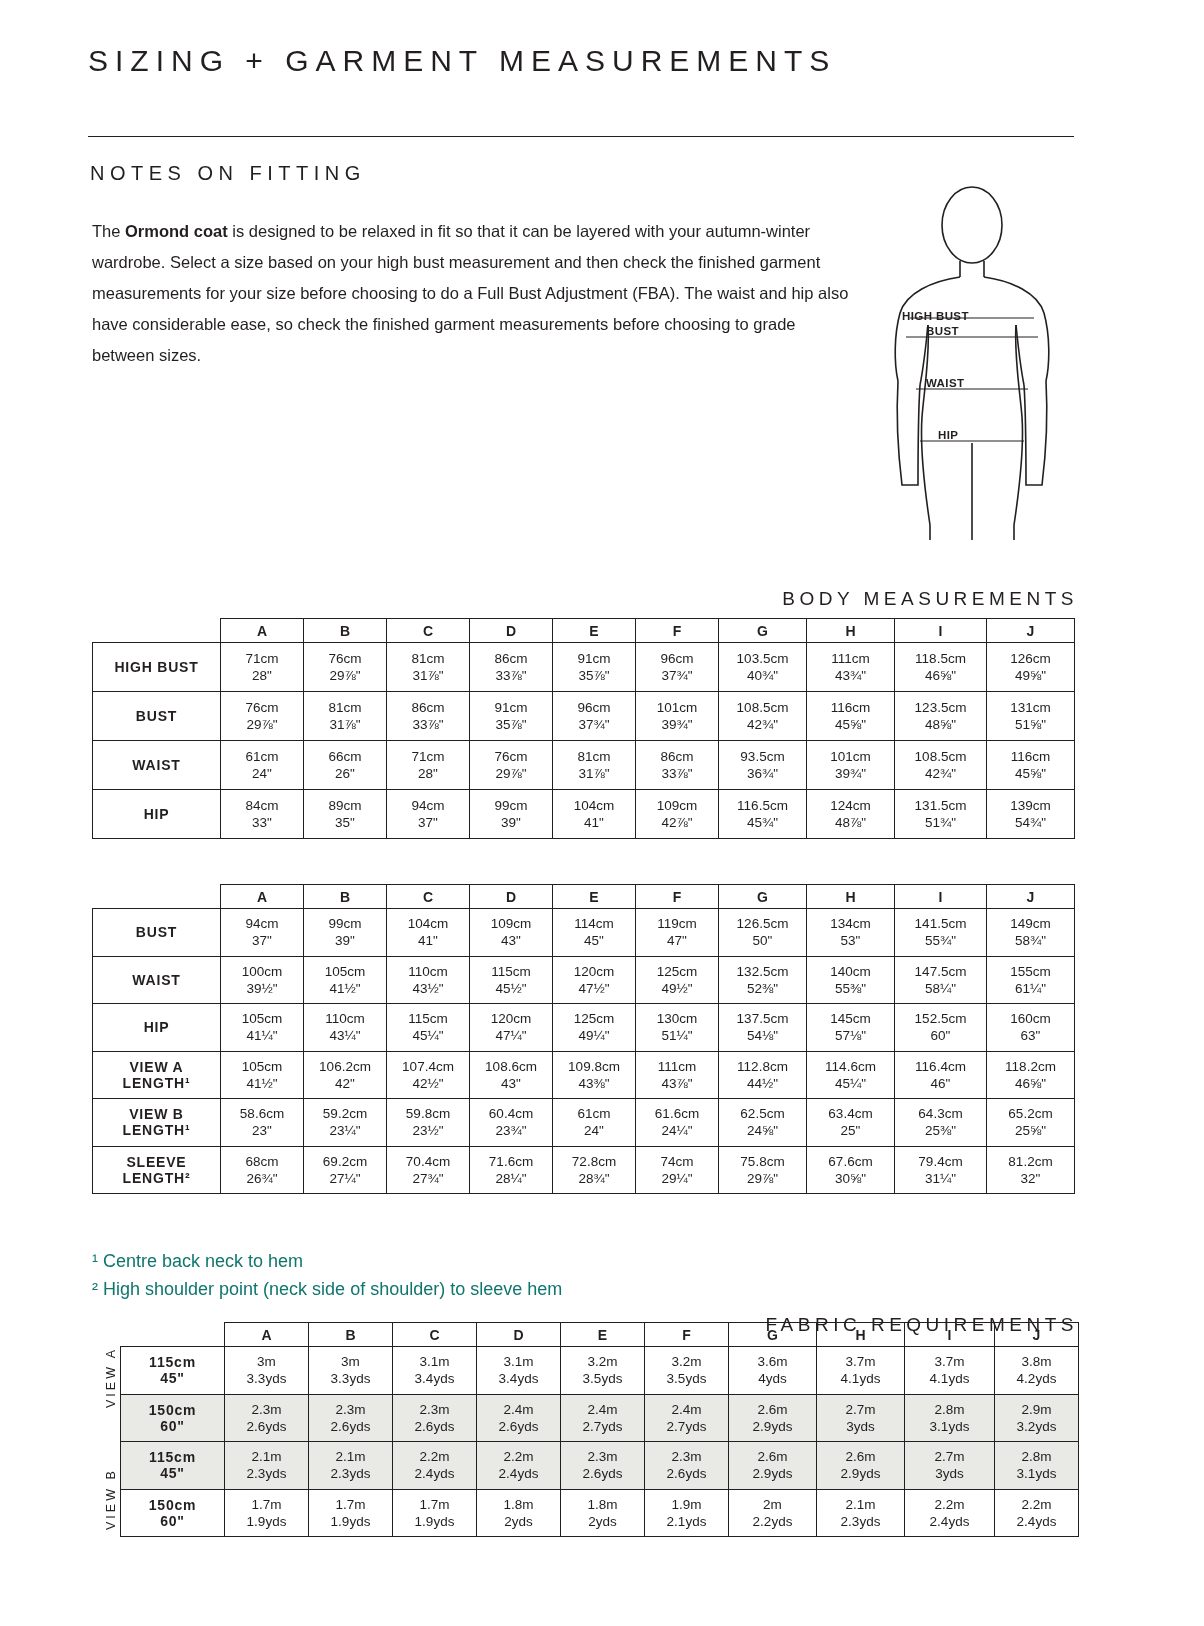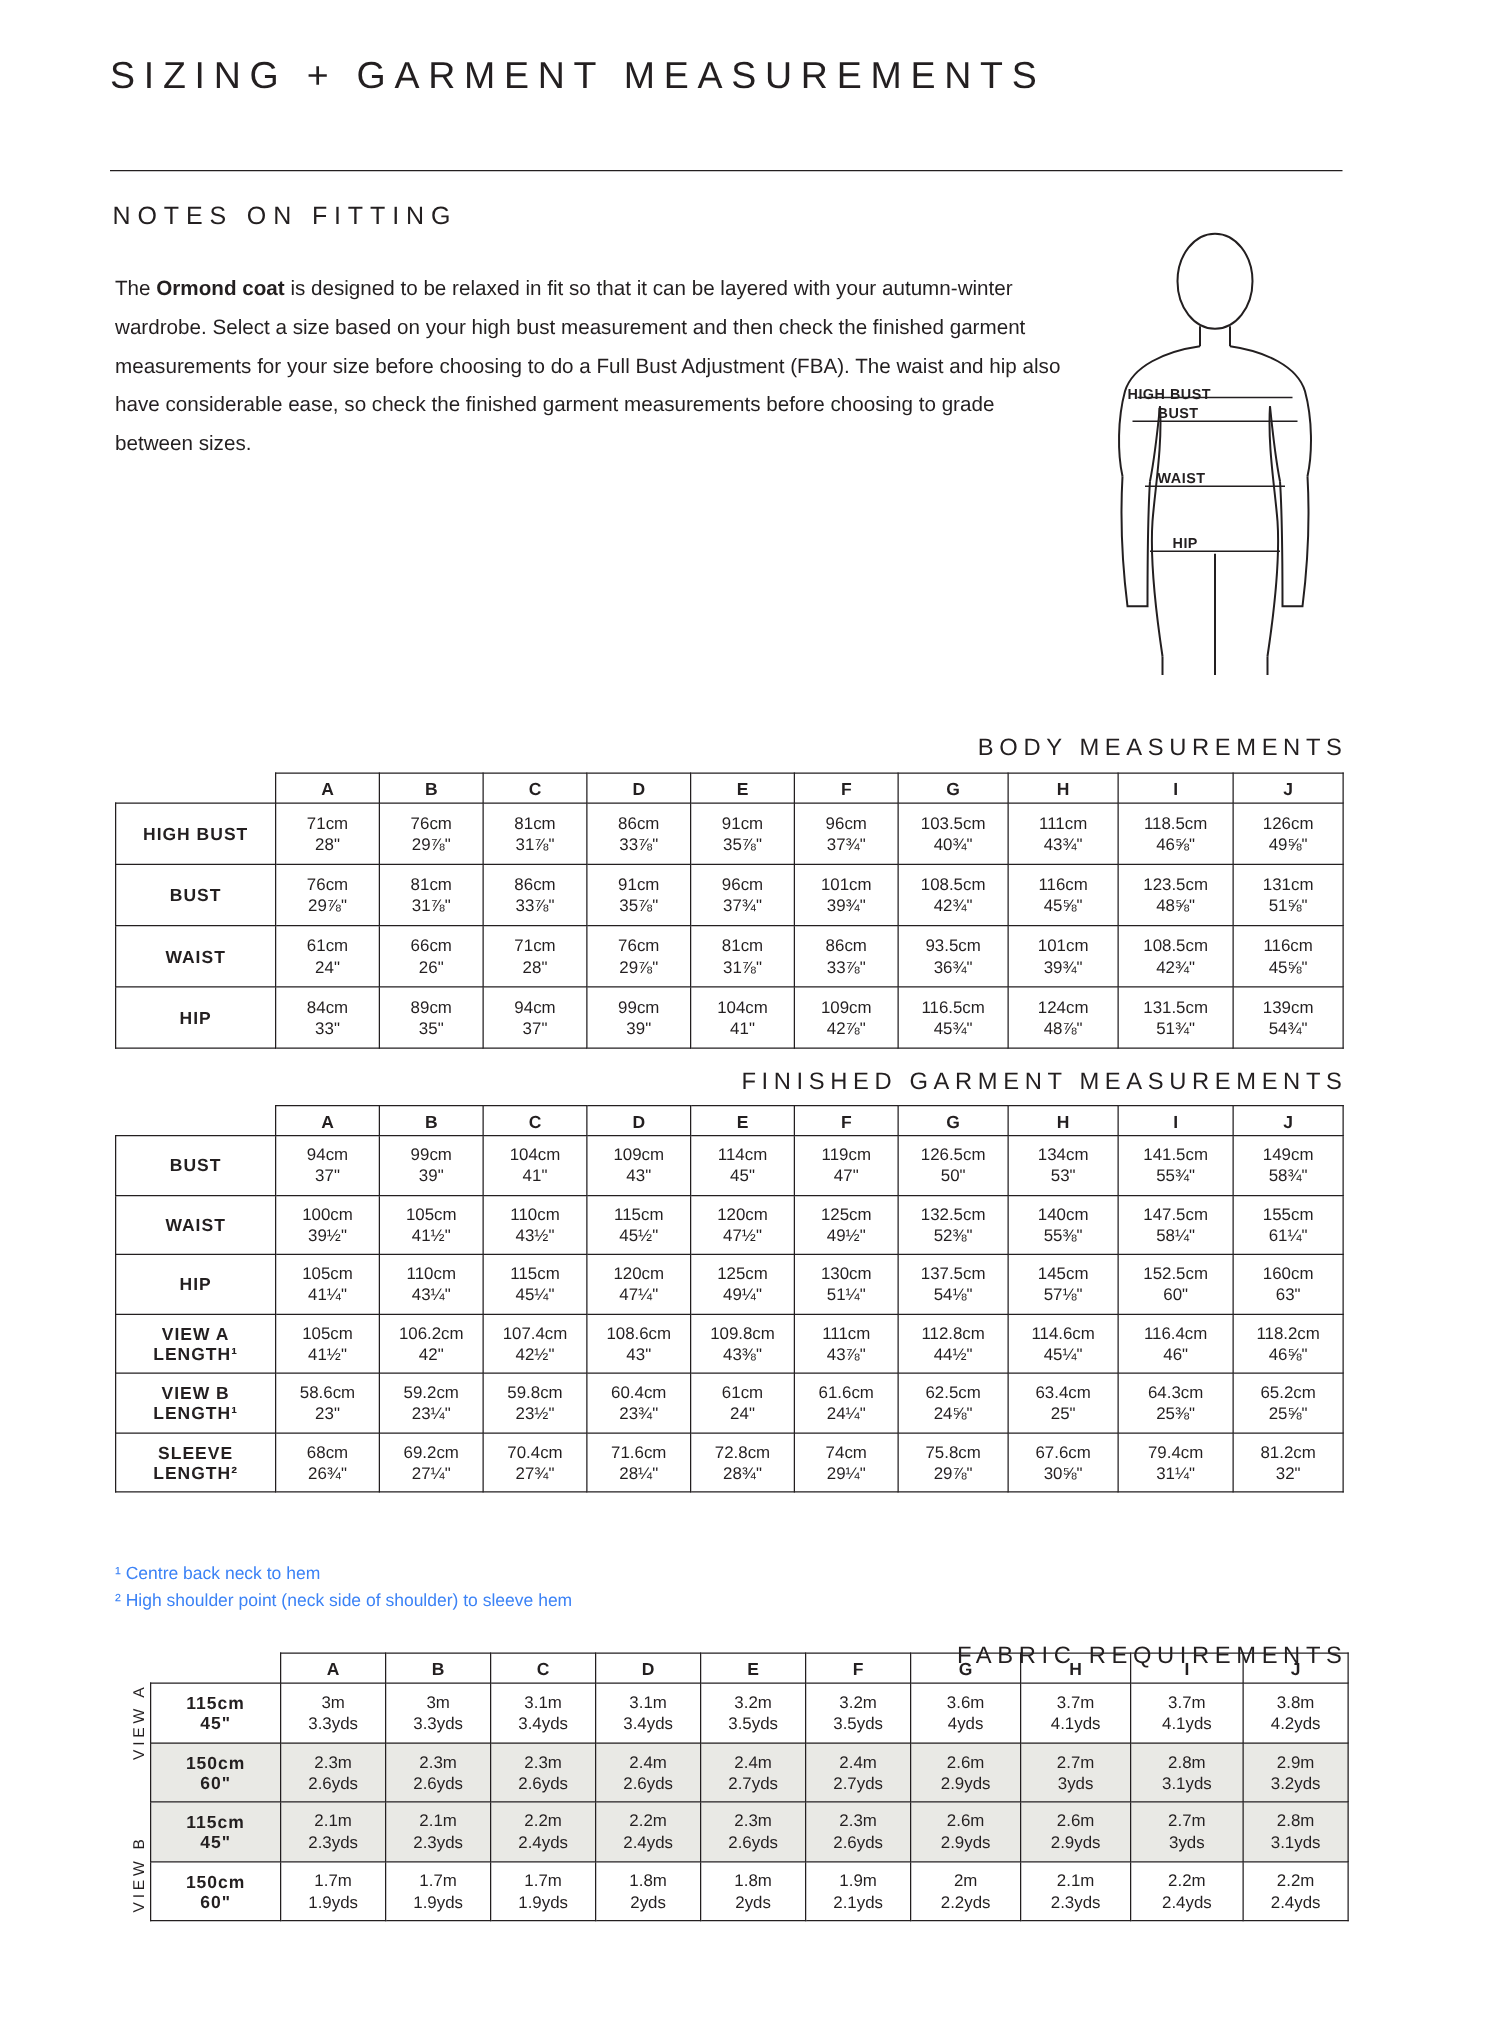--- a/index.html
+++ b/index.html
@@ -70,21 +70,21 @@
   table.meas td.cell { line-height:1.28; padding:6px 1px; }
   table.meas td.cell .cm { display:block; }
   table.meas td.cell .in { display:block; }
   .corner { border:none !important; }
   .shade { background:#e9e9e5; }
 
   .rowlabel2 { line-height:1.15; }
 
   
   .footnotes {
-    position:absolute; left:92px; top:1248px; font-size:14px; line-height:1.55; color:#3b82f6;
+    position:absolute; left:92px; top:1248px; font-size:18px; line-height:1.55; color:#0f766e;
   }
 
   
   .side-label {
     position:absolute;
     font-size:12.5px; letter-spacing:3px; color:#231f20;
     transform:rotate(-90deg);
     transform-origin:left top;
     white-space:nowrap;
   }
@@ -340,21 +340,20 @@
             <span class="in">51¾"</span>
           </td>
           <td class="cell">
             <span class="cm">139cm</span>
             <span class="in">54¾"</span>
           </td>
         </tr>
       </tbody>
   </table>
 
-  <div class="table-caption" style="left:460px; top:855px; width:618px;">FINISHED GARMENT MEASUREMENTS</div>
 
   <table class="meas" id="tbl-finished" style="left:92px; top:884px; width:982px;">
     <colgroup>
       <col style="width:128px">
       <col style="width:83px">
         <col style="width:83px">
         <col style="width:83px">
         <col style="width:83px">
         <col style="width:83px">
       <col style="width:83px">

